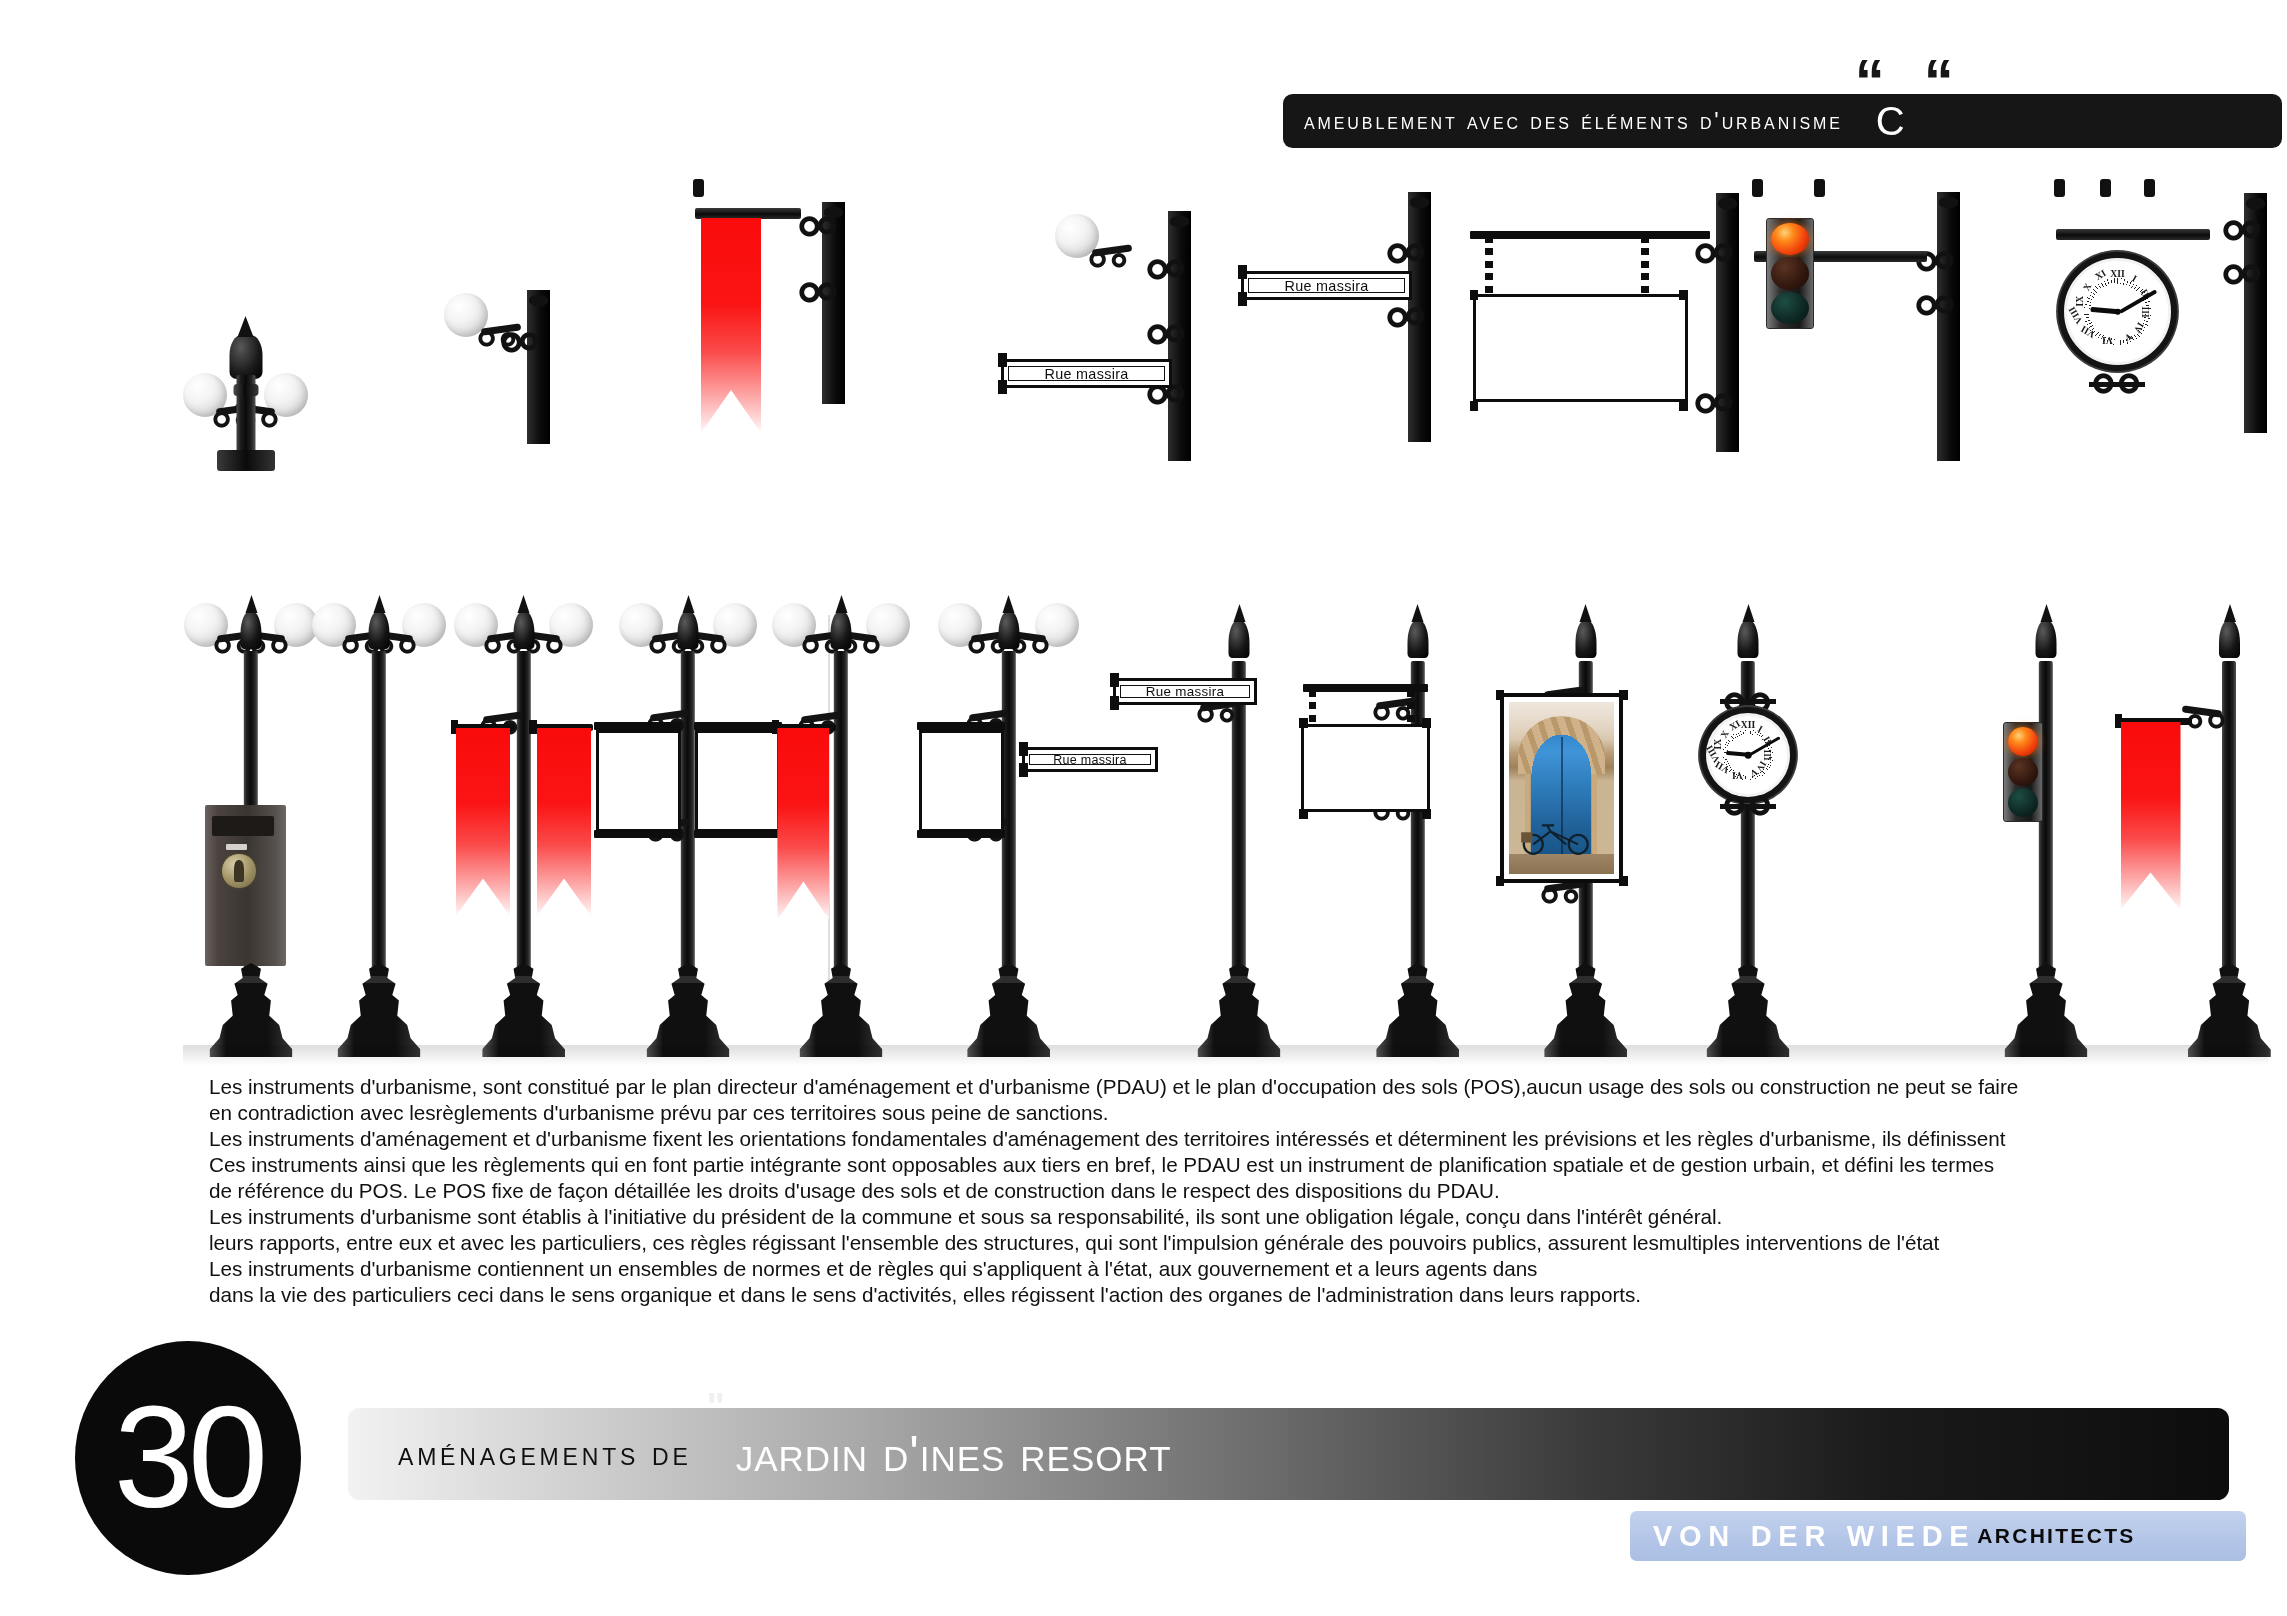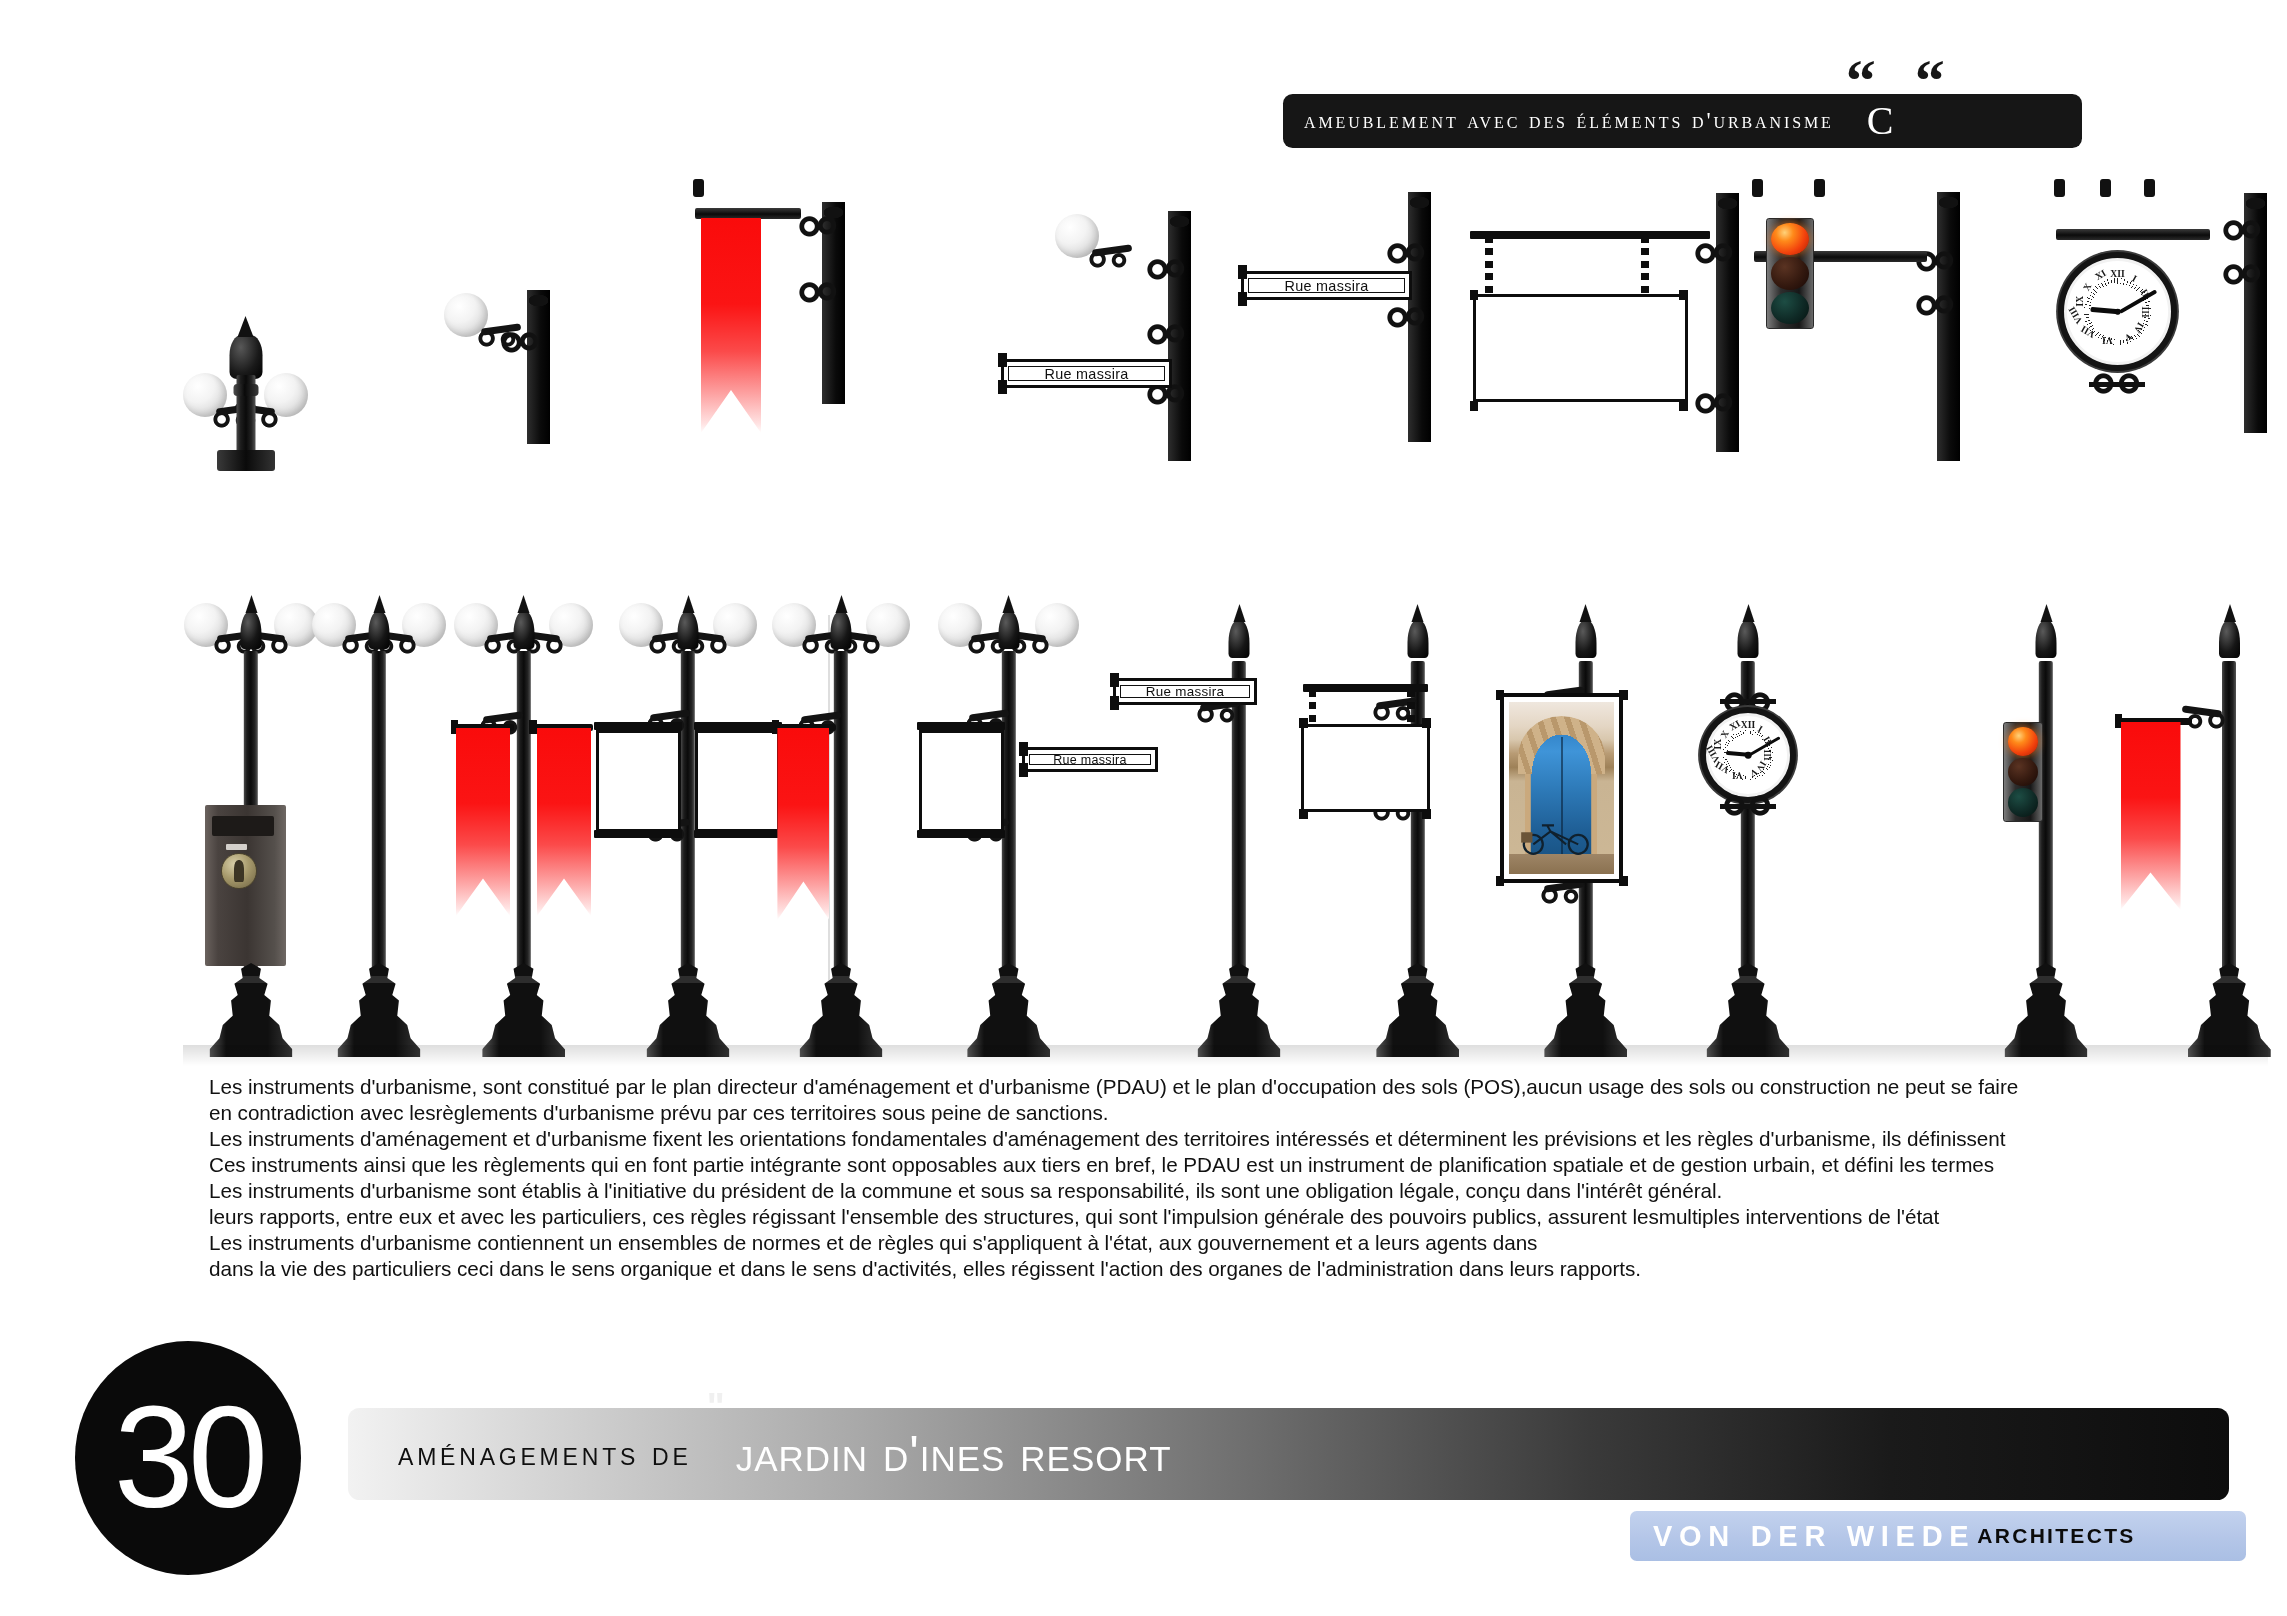--- a/index.html
+++ b/index.html
@@ -12,26 +12,25 @@
     position: relative;
     overflow: hidden;
     font-family: "Liberation Sans", sans-serif;
     -webkit-font-smoothing: antialiased;
   }
 
   
   #header-bar {
     position: absolute;
     left: 1283px; top: 94px;
-    width: 799px; height: 54px;
+    width: 999px; height: 54px;
     background: #161616;
     border-radius: 9.6px;
     display: flex;
     align-items: center;
-    font-family: Liberation Serif, serif;
   }
   #header-title {
     color: #ffffff;
     font-size: 23px;
     letter-spacing: 2.9px;
     font-variant: small-caps;
     text-transform: lowercase;
     margin-left: 21px;
     white-space: nowrap;
   }
@@ -774,20 +773,21 @@
   </div>
 </div>
 
 <div id="ground-line"></div>
 
 <div id="body-text">
   <p>Les instruments d'urbanisme, sont constitué par le plan directeur d'aménagement et d'urbanisme (PDAU) et le plan d'occupation des sols (POS),aucun usage des sols ou construction ne peut se faire</p>
   <p>en contradiction avec lesrèglements d'urbanisme prévu par ces territoires sous peine de sanctions.</p>
   <p>Les instruments d'aménagement et d'urbanisme fixent les orientations fondamentales d'aménagement des territoires intéressés et déterminent les prévisions et les règles d'urbanisme, ils définissent</p>
   <p>Ces instruments ainsi que les règlements qui en font partie intégrante sont opposables aux tiers en bref, le PDAU est un instrument de planification spatiale et de gestion urbain, et défini les termes</p>
+  <p>de référence du POS. Le POS fixe de façon détaillée les droits d'usage des sols et de construction dans le respect des dispositions du PDAU.</p>
   <p>Les instruments d'urbanisme sont établis à l'initiative du président de la commune et sous sa responsabilité, ils sont une obligation légale, conçu dans l'intérêt général.</p>
   <p>leurs rapports, entre eux et avec les particuliers, ces règles régissant l'ensemble des structures, qui sont l'impulsion générale des pouvoirs publics, assurent lesmultiples interventions de l'état</p>
   <p>Les instruments d'urbanisme contiennent un ensembles de normes et de règles qui s'appliquent à l'état, aux gouvernement et a leurs agents dans</p>
   <p>dans la vie des particuliers ceci dans le sens organique et dans le sens d'activités, elles régissent l'action des organes de l'administration dans leurs rapports.</p>
 </div>
 
 <div id="page-badge">
   <span id="page-number">30</span>
 </div>
 

